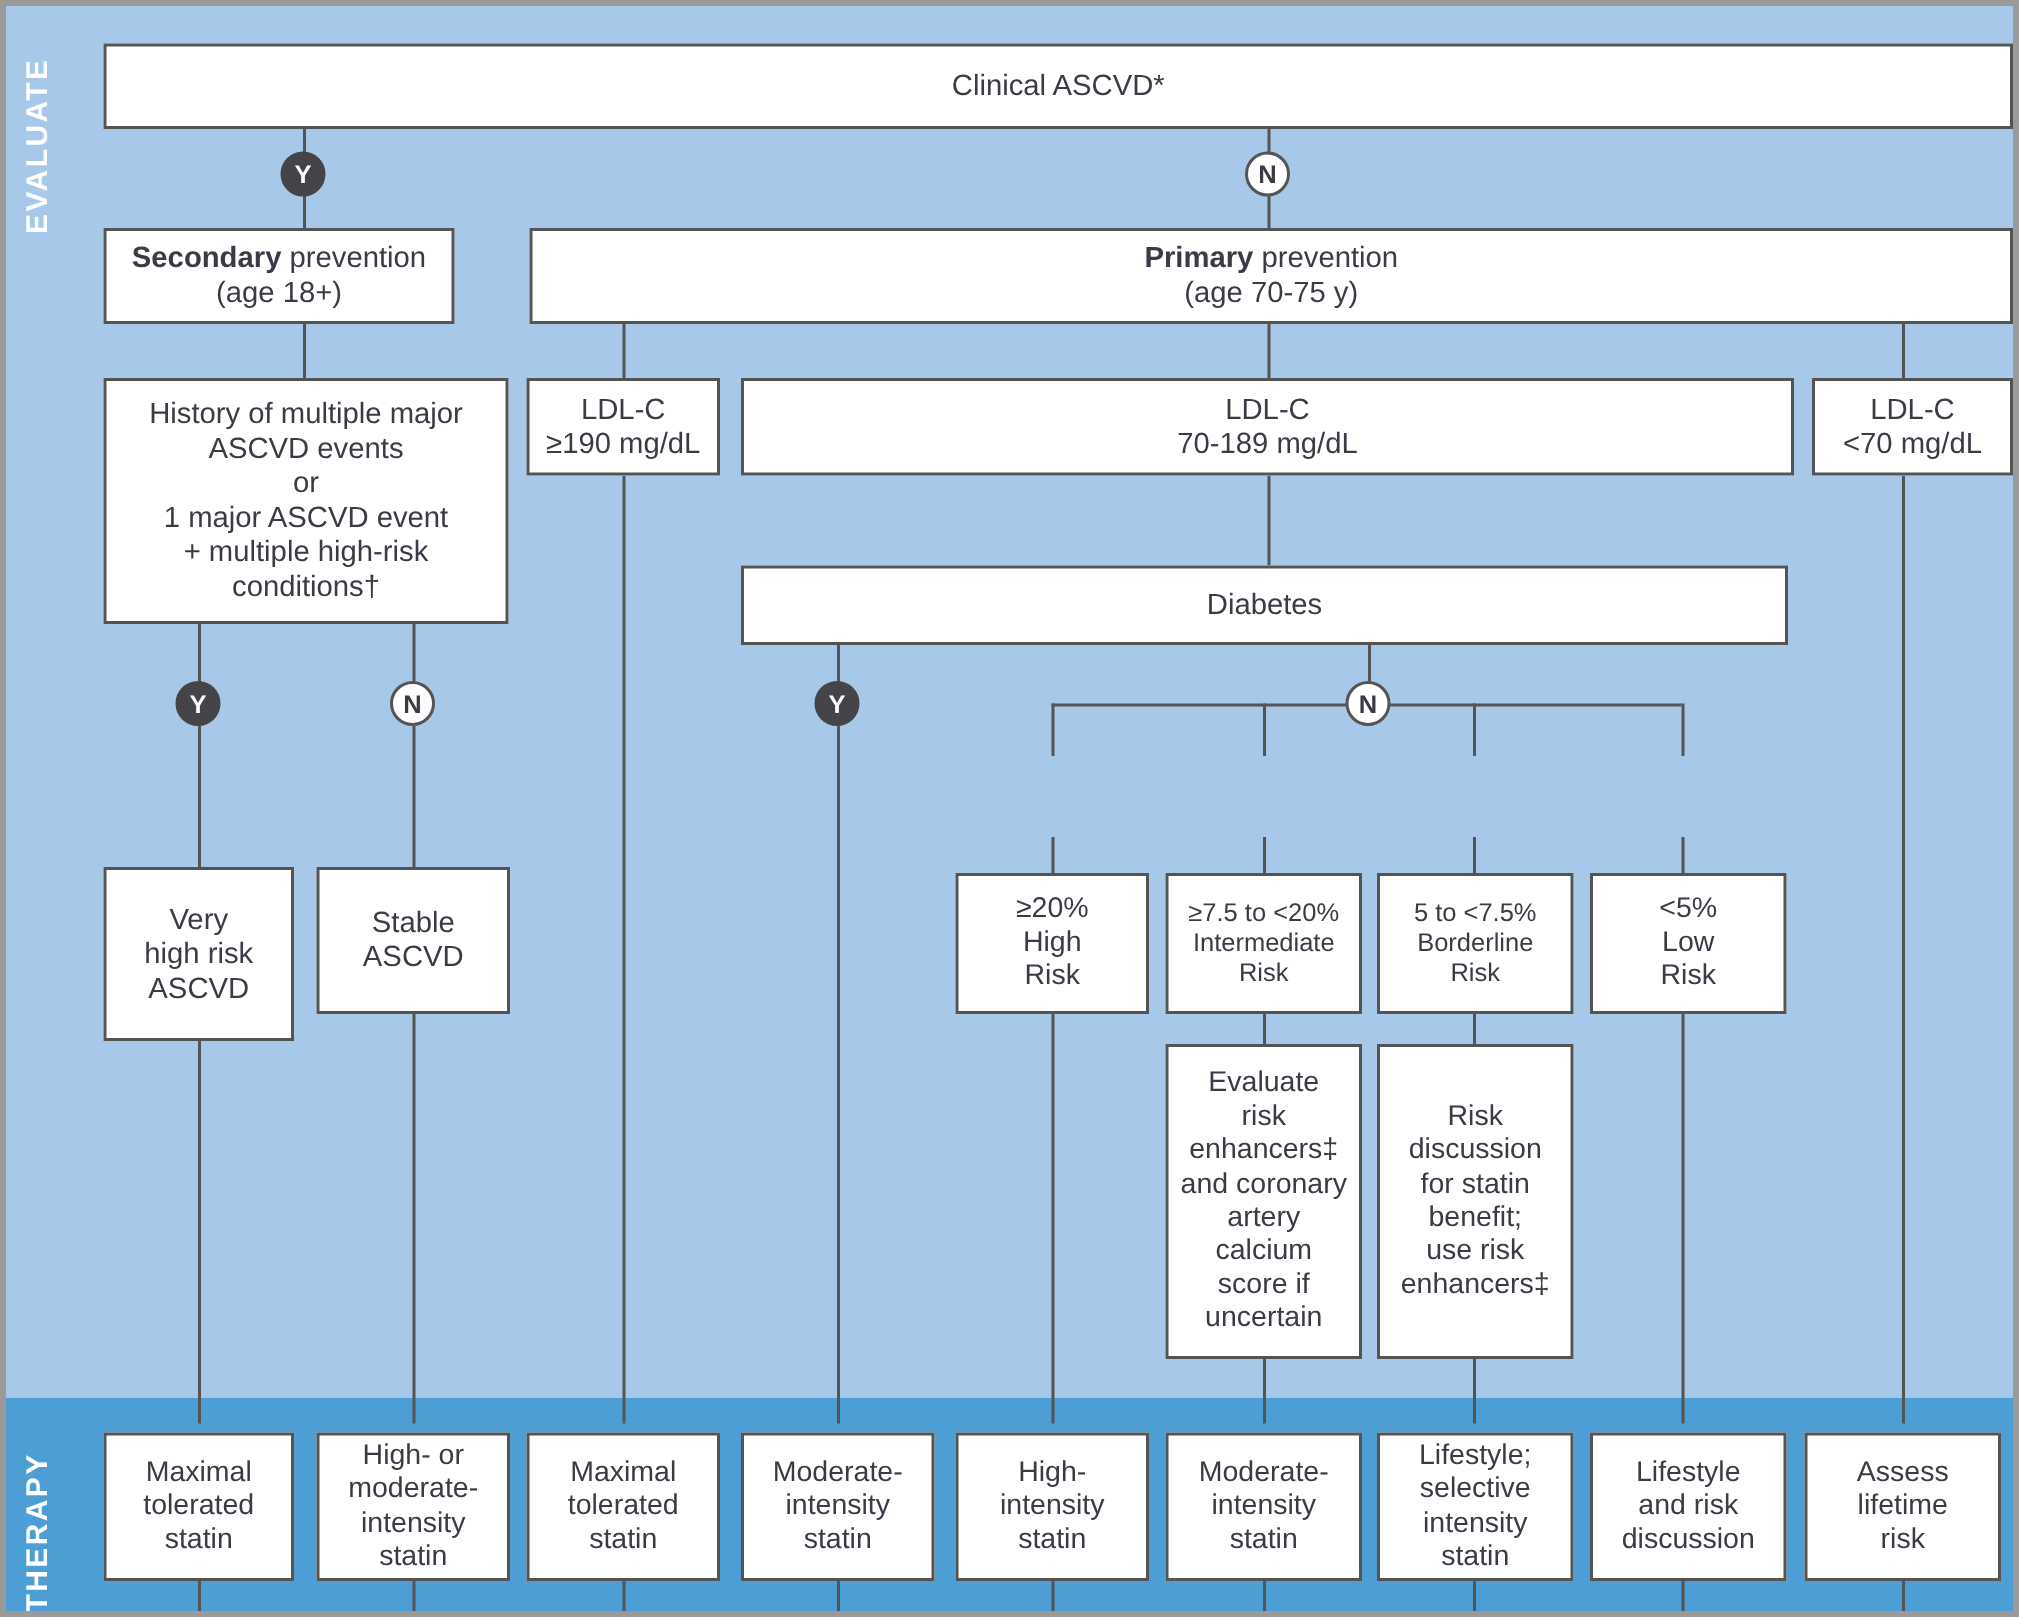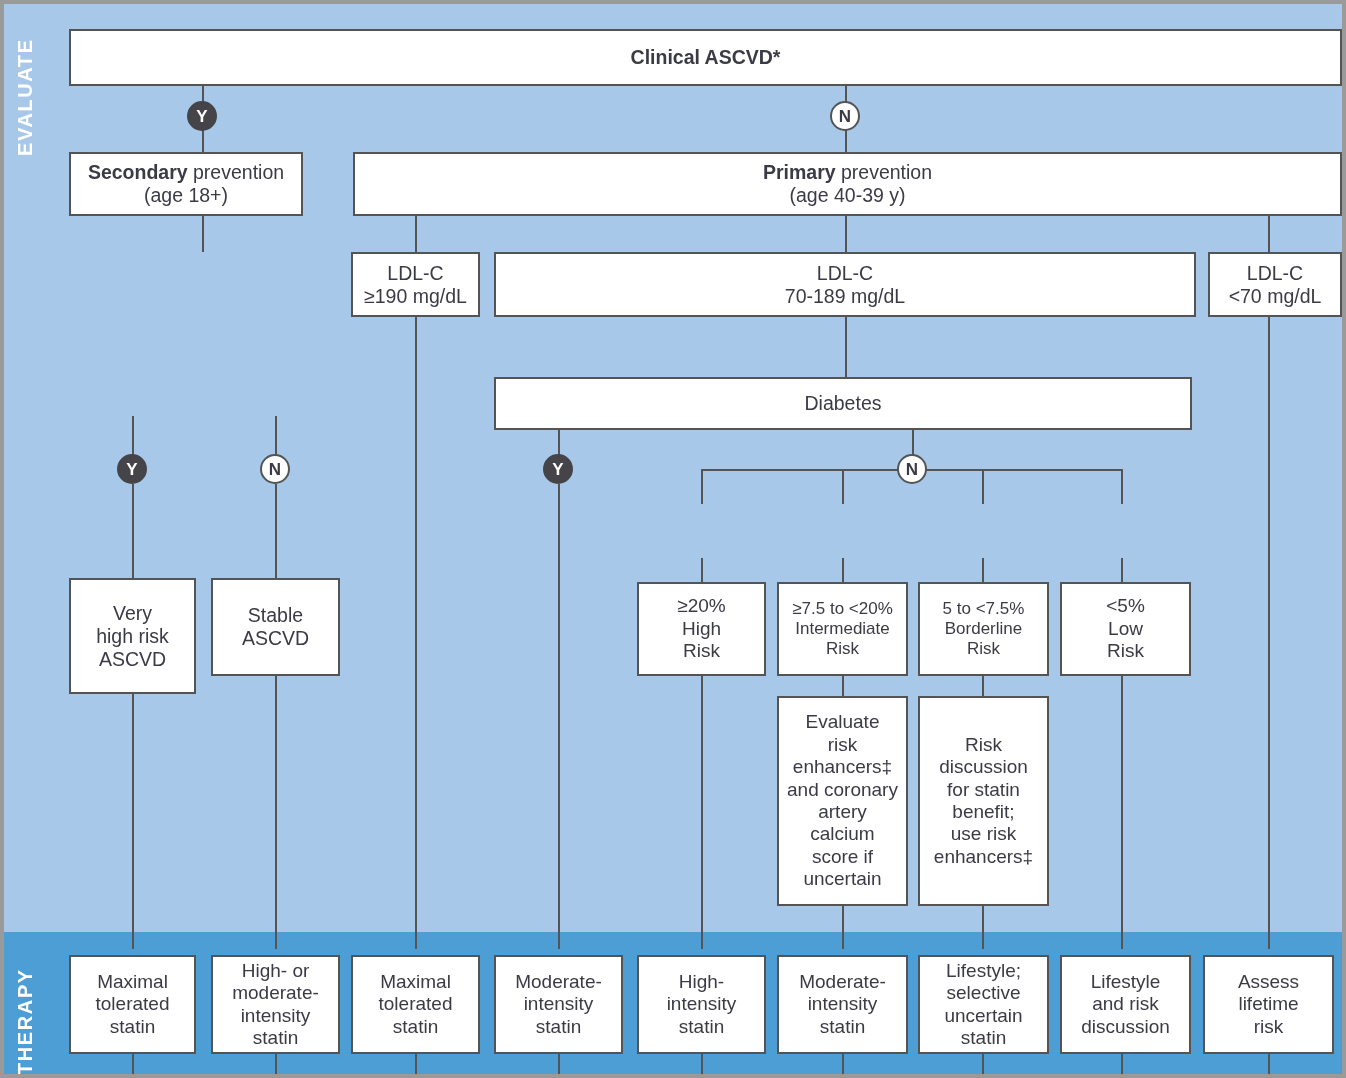--- a/index.html
+++ b/index.html
@@ -151,32 +151,40 @@
 
   <div class="yn yes" id="yn-ascvd-y" style="left:183px;top:97px;">Y</div>
   <div class="yn no" id="yn-ascvd-n" style="left:826px;top:97px;">N</div>
 
   <div class="yn yes" id="yn-history-y" style="left:113px;top:450px;">Y</div>
   <div class="yn no" id="yn-history-n" style="left:256px;top:450px;">N</div>
 
   <div class="yn yes" id="yn-diabetes-y" style="left:539px;top:450px;">Y</div>
   <div class="yn no" id="yn-diabetes-n" style="left:893px;top:450px;">N</div>
 
-  <div class="node" style="left:65px;top:25px;width:1273px;height:57px;font-weight:bold;">
+  <div class="node" style="left:65px;top:25px;width:1273px;height:57px;font-weight:normal;">
     <span class="txt">Clinical ASCVD*</span>
   </div>
 
   <div class="node" style="left:65px;top:148px;width:234px;height:64px;">
     <span class="txt"><b>Secondary</b><span> prevention</span><br><span>(age 18+)</span></span>
   </div>
 
   <div class="node" style="left:349px;top:148px;width:989px;height:64px;">
-    <span class="txt"><b>Primary</b><span> prevention</span><br><span>(age 40-39 y)</span></span>
-  </div>
-
+    <span class="txt"><b>Primary</b><span> prevention</span><br><span>(age 70-75 y)</span></span>
+  </div>
+
+  <div class="node" style="left:65px;top:248px;width:270px;height:164px;">
+    <span class="txt">History of multiple major
+ASCVD events
+or
+1 major ASCVD event
++ multiple high-risk
+conditions†</span>
+  </div>
 
   <div class="node" style="left:347px;top:248px;width:129px;height:65px;">
     <span class="txt">LDL-C
 ≥190 mg/dL</span>
   </div>
 
   <div class="node" style="left:490px;top:248px;width:702px;height:65px;">
     <span class="txt">LDL-C
 70-189 mg/dL</span>
   </div>
@@ -279,21 +287,21 @@
 
   <div class="node small" style="left:773px;top:951px;width:131px;height:99px;">
     <span class="txt">Moderate-
 intensity
 statin</span>
   </div>
 
   <div class="node small" style="left:914px;top:951px;width:131px;height:99px;">
     <span class="txt">Lifestyle;
 selective
-uncertain
+intensity
 statin</span>
   </div>
 
   <div class="node small" style="left:1056px;top:951px;width:131px;height:99px;">
     <span class="txt">Lifestyle
 and risk
 discussion</span>
   </div>
 
   <div class="node small" style="left:1199px;top:951px;width:131px;height:99px;">

